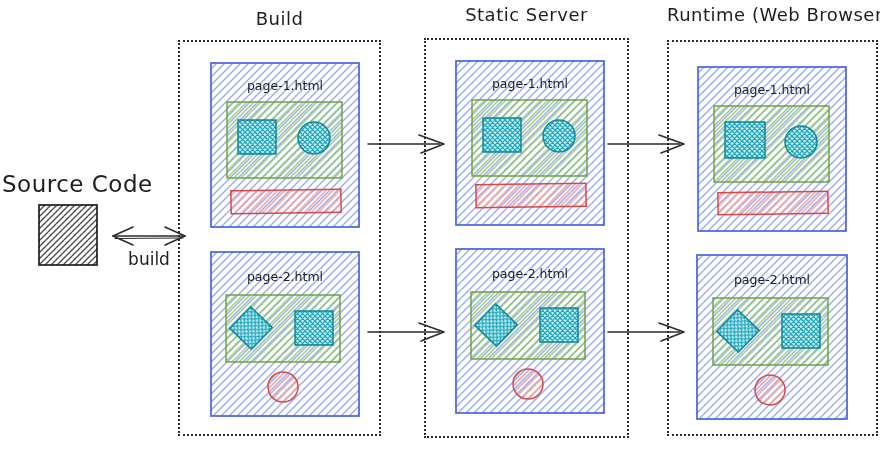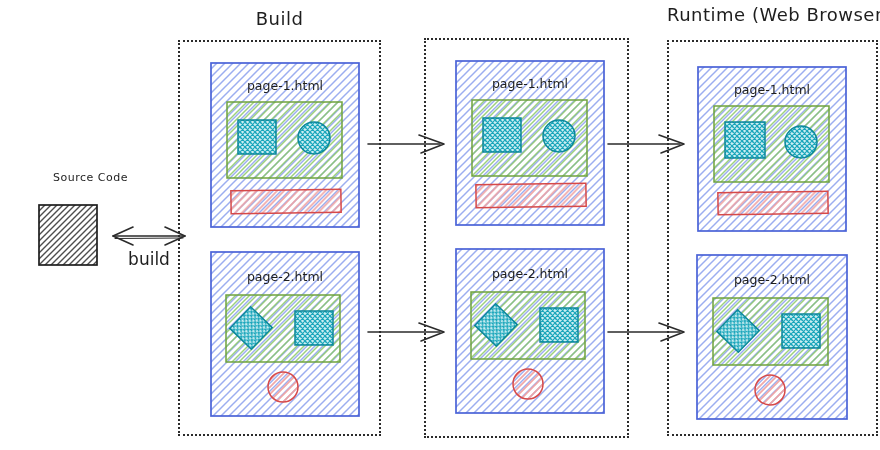--- a/index.html
+++ b/index.html
@@ -19,21 +19,21 @@
     position:relative;width:880px;height:450px;background:#ffffff;overflow:hidden;
     font-family:"DejaVu Sans",sans-serif;color:var(--ink);
   }
   .abs{position:absolute;}
   .col{position:absolute;border:2px dotted #2b2b2b;background:transparent;}
   .col-header{
     position:absolute;text-align:center;font-size:18px;font-weight:500;
     color:var(--ink);letter-spacing:0.5px;white-space:nowrap;
   }
   .label{position:absolute;color:var(--ink);white-space:nowrap;}
-  .source-label{left:2px;top:171px;width:126px;text-align:right;font-size:11px;letter-spacing:0.5px;}
+  .source-label{left:2px;top:171px;width:126px;text-align:right;font-size:23px;letter-spacing:0.5px;}
   .build-label{left:114px;top:249px;width:70px;text-align:center;font-size:17px;}
   .frame{fill:url(#hatch-blue);stroke:var(--blue);stroke-width:1.7;}
   .gbox{fill:url(#hatch-green);stroke:var(--green);stroke-width:1.5;}
   .tshape{fill:url(#hatch-teal);stroke:var(--teal);stroke-width:1.5;}
   .rshape{fill:url(#hatch-red);stroke:var(--red);stroke-width:1.5;}
   .darkbox{fill:url(#hatch-dark);stroke:var(--ink);stroke-width:1.7;}
   .card-title{font-family:"DejaVu Sans",sans-serif;font-size:12.5px;fill:var(--ink);}
   .arrow path{stroke:#2b2b2b;stroke-width:1.6;fill:none;stroke-linecap:round;stroke-linejoin:round;}
   .arrow .thin{stroke-width:1;}
 </style>
@@ -72,20 +72,21 @@
   <svg class="abs arrow" style="left:106px;top:223px" width="86" height="26" viewBox="0 0 86 26">
     <path d="M7,13 L79,13"></path>
     <path class="thin" d="M9,15.5 L77,15"></path>
     <path d="M27,4 L7,13 L27,22"></path>
     <path d="M59,4 L79,13 L59,22"></path>
   </svg>
 
   <div class="label build-label">build</div>
 
   <div class="col-header" style="left:178px;top:8px;width:203px">Build</div>
+  <div class="col-header" style="left:424px;top:4px;width:205px">Static Server</div>
   <div class="col-header" style="left:667px;top:4px;width:211px">Runtime (Web Browser)</div>
 
   <div class="col" style="left:178px;top:40px;width:199px;height:392px"></div>
   <div class="col" style="left:424px;top:38px;width:201px;height:396px"></div>
   <div class="col" style="left:667px;top:40px;width:207px;height:392px"></div>
 
   <svg class="abs" style="left:210px;top:62px" width="150" height="166" viewBox="0 0 150 166">
     <rect class="frame" x="1" y="1" width="148" height="164"></rect>
     <text class="card-title" x="75" y="28" text-anchor="middle">page-1.html</text>
     <rect class="gbox" x="17" y="40" width="115" height="76"></rect>

